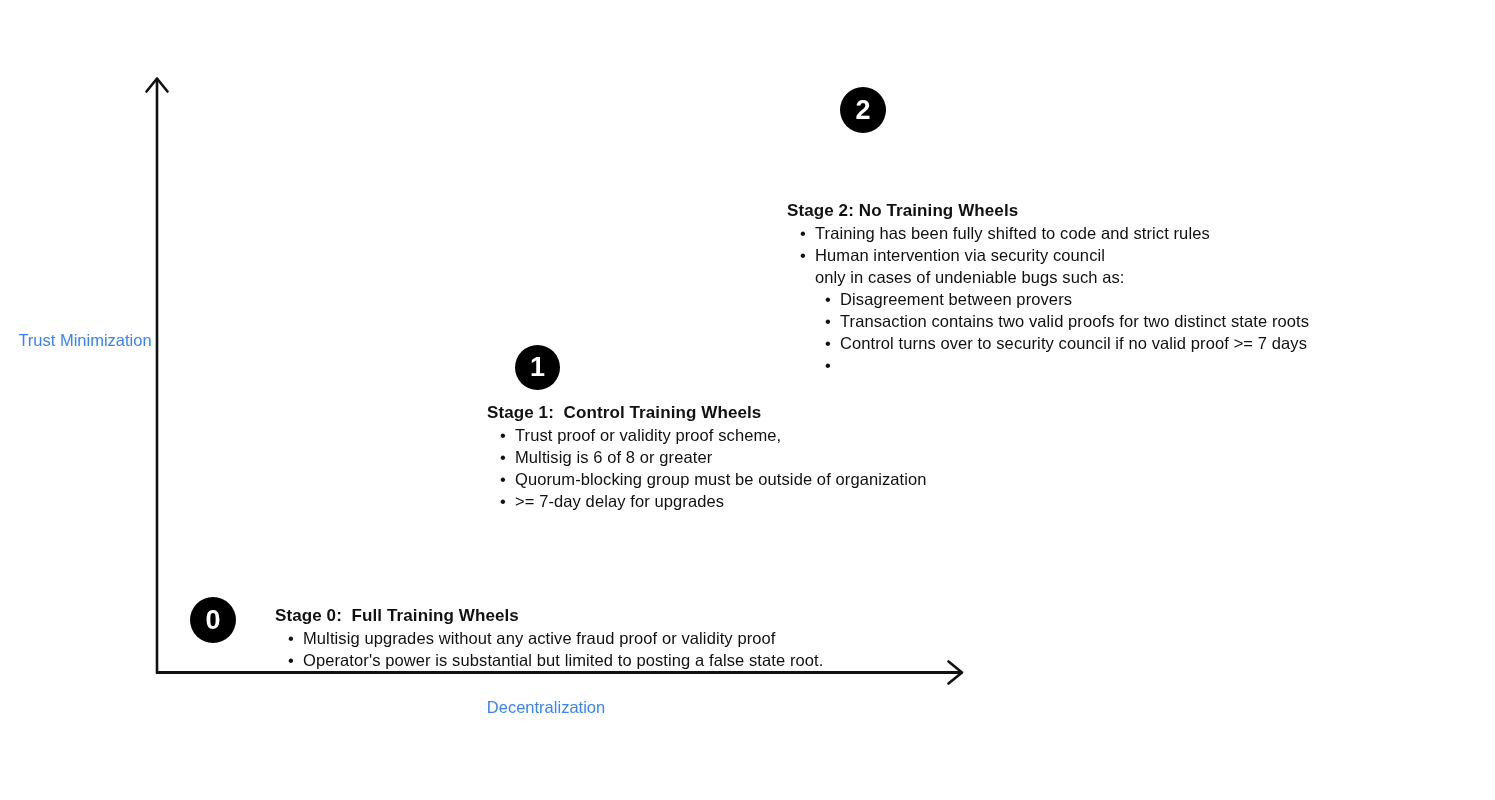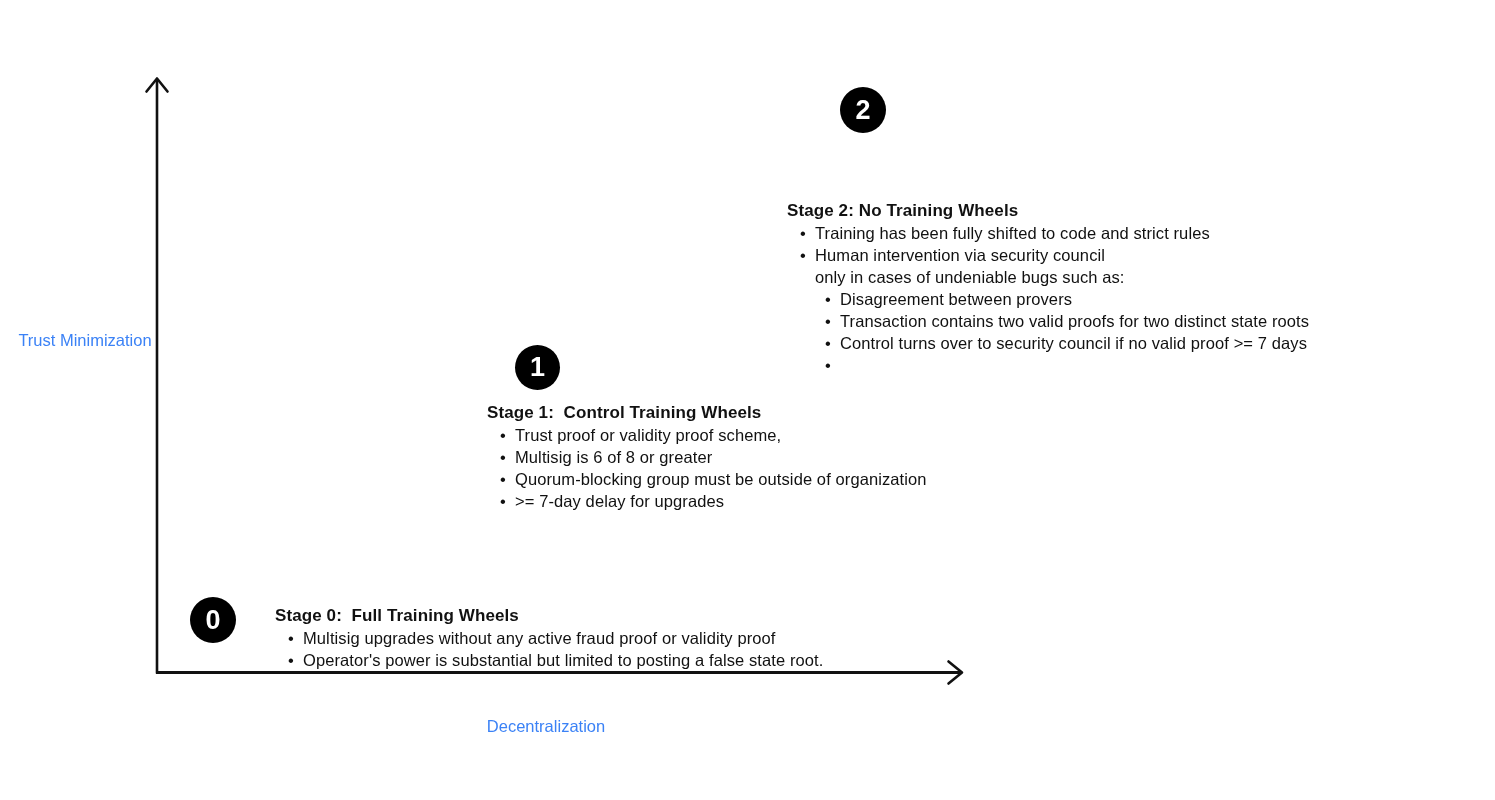--- a/index.html
+++ b/index.html
@@ -17,21 +17,21 @@
     width: 1495px; height: 800px;
   }
   .axis-label {
     position: absolute;
     font-size: 16.5px;
     line-height: 22px;
     text-align: center;
     color: #3b82f6;
   }
   #y-axis-label { left: 10px; top: 329px; width: 150px; }
-  #x-axis-label { left: 446px; top: 715px; width: 200px; }
+  #x-axis-label { left: 446px; top: 696px; width: 200px; }
 
   .badge {
     position: absolute;
     width: 46px; height: 46px;
     border-radius: 50%;
     background: #000000;
     color: #ffffff;
     display: flex;
     align-items: center;
     justify-content: center;

